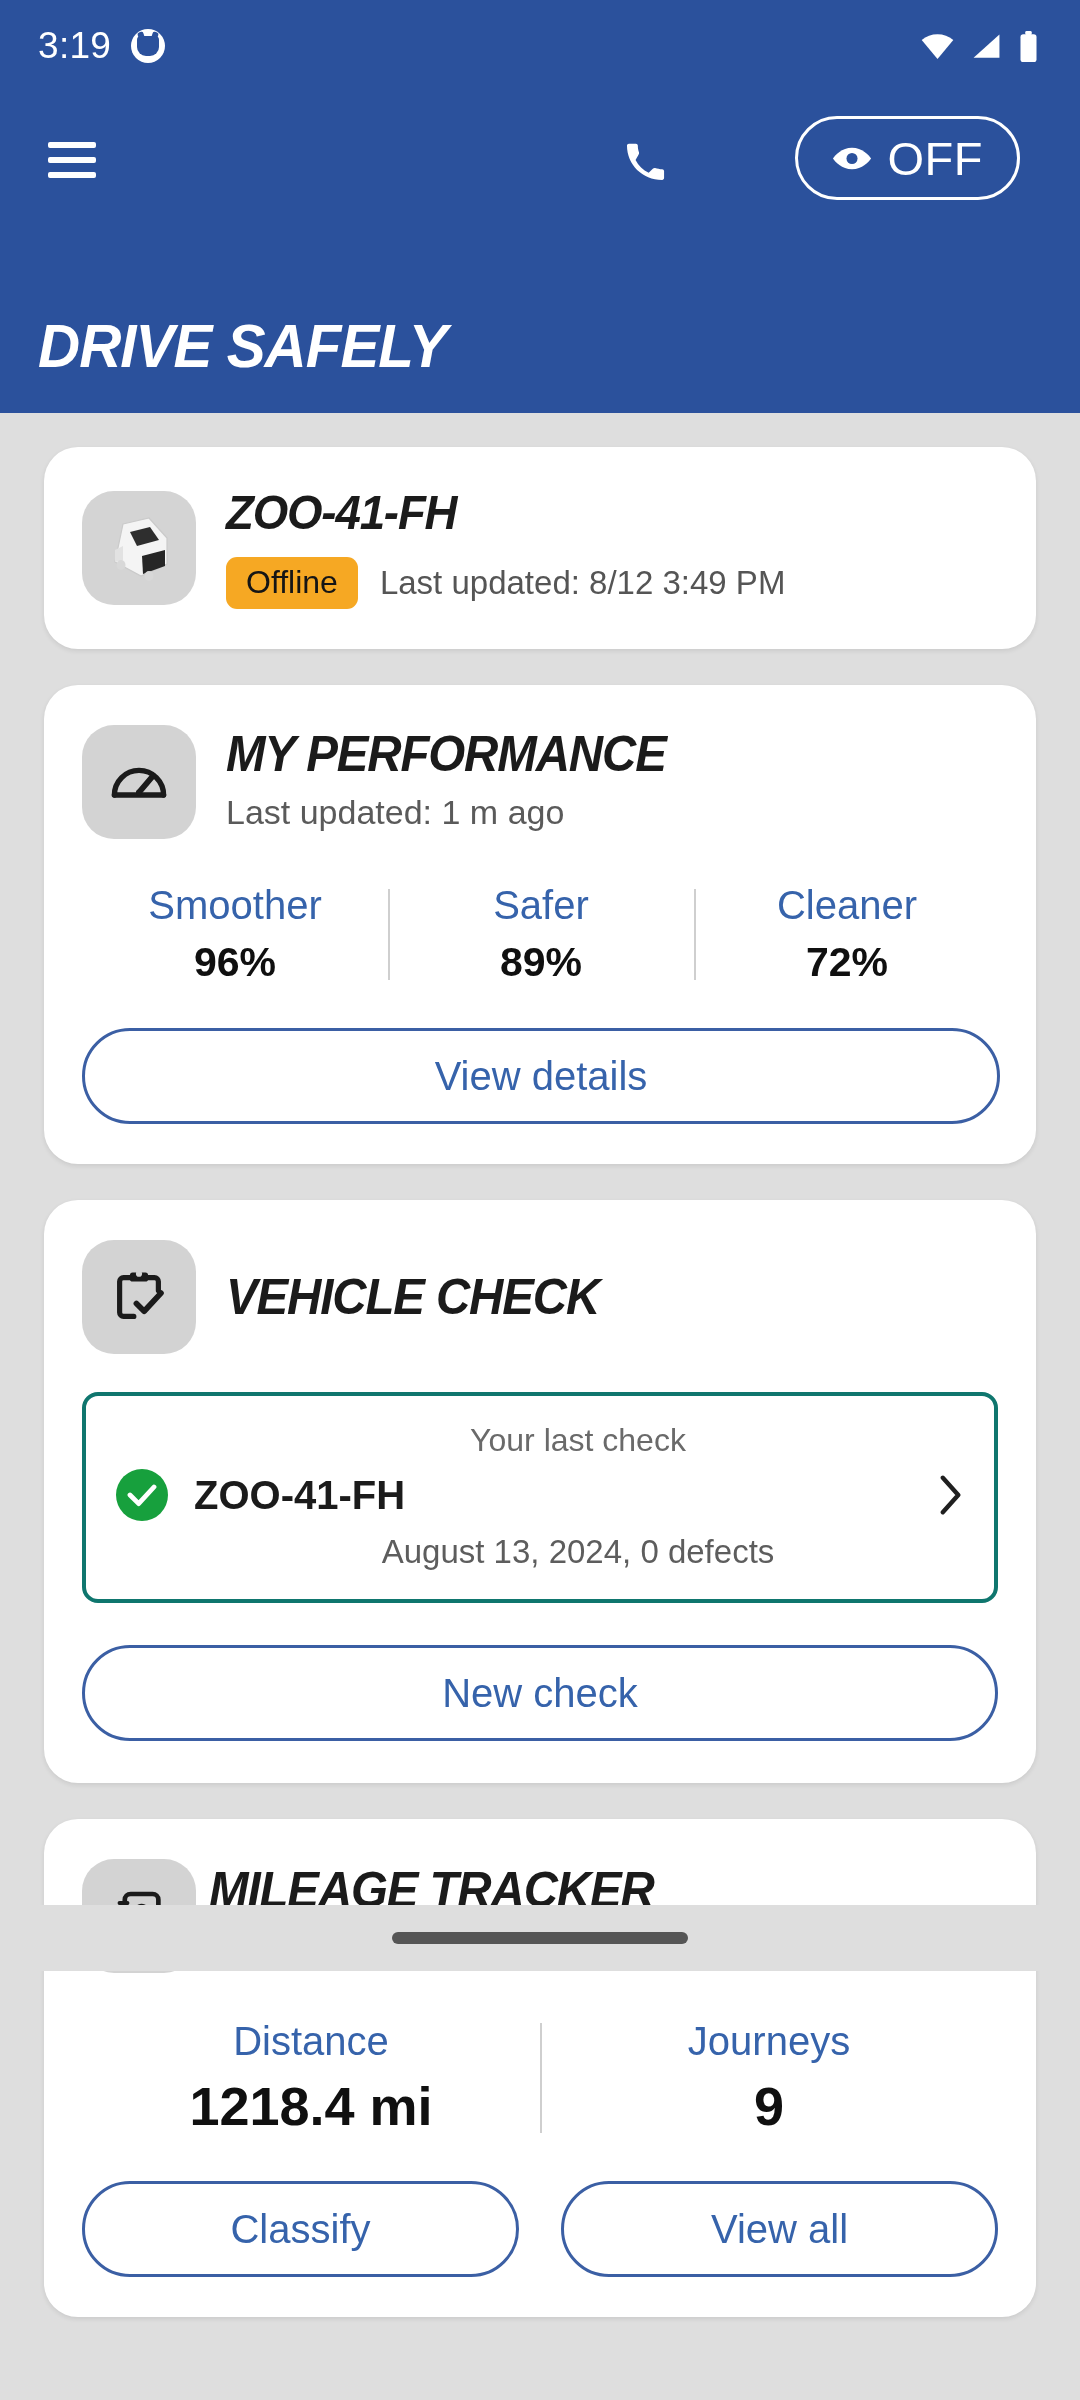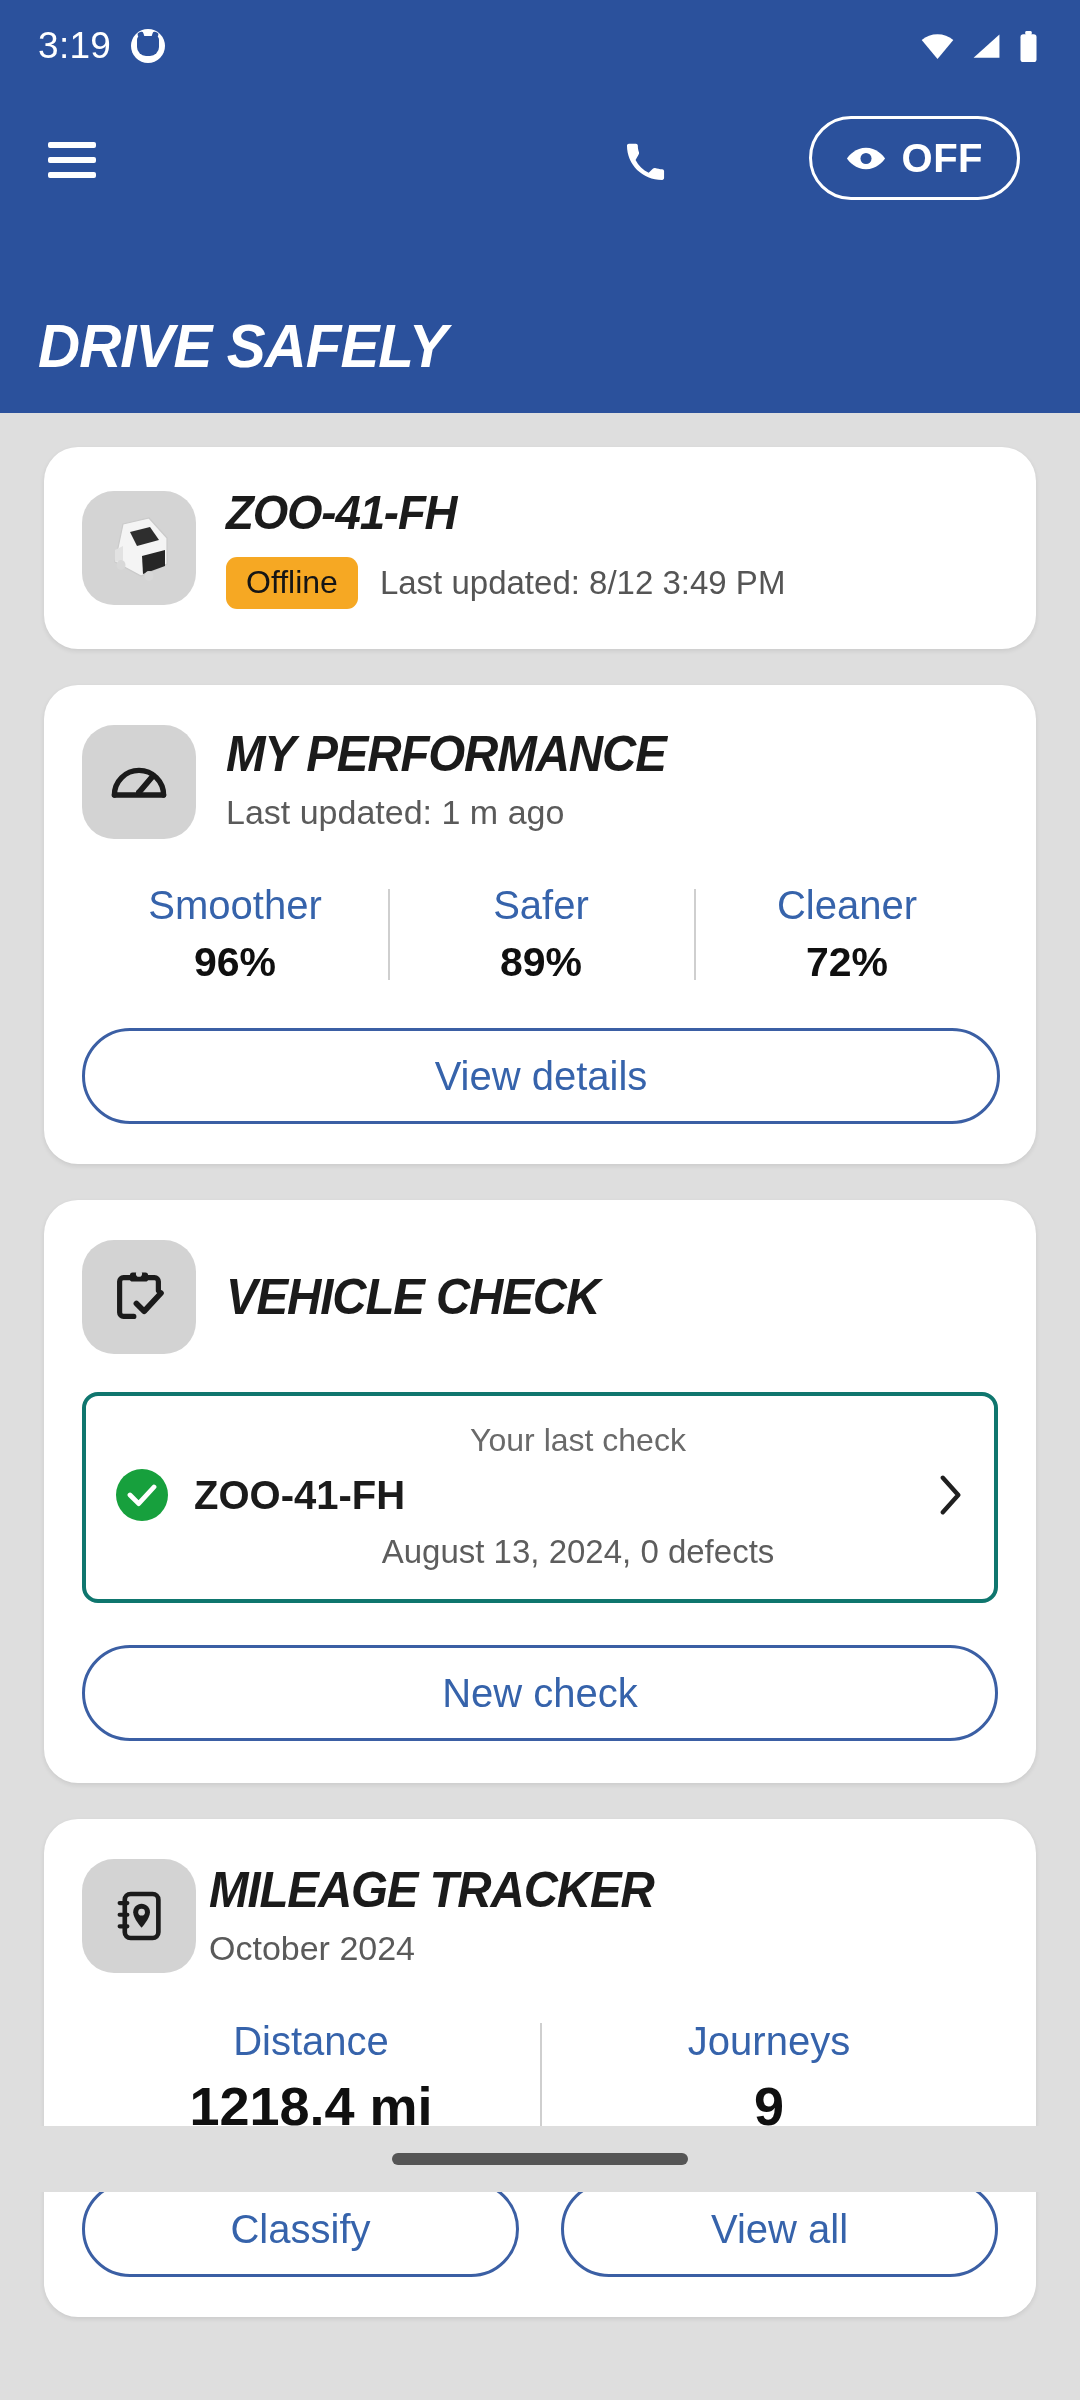--- a/index.html
+++ b/index.html
@@ -2,21 +2,21 @@
 <html><head>
 <meta charset="utf-8">
 <style>
   * { margin:0; padding:0; box-sizing:border-box; }
   html, body {
     width:1080px; height:2400px;
     background:#dedede;
     font-family:"Liberation Sans", sans-serif;
     overflow:hidden;
   }
-  .screen { position:relative; width:1080px; height:2192px; background:#dedede; }
+  .screen { position:relative; width:1080px; height:1971px; background:#dedede; }
 
   
   .header {
     position:absolute; top:0; left:0; width:1080px; height:413px;
     background:#2b519c;
   }
   .statusbar {
     position:absolute; top:0; left:0; width:1080px; height:92px;
     display:flex; align-items:center;
   }
@@ -65,21 +65,21 @@
   }
   .ic-phone { width:42px; height:42px; display:block; }
   .off-pill {
     position:absolute; right:60px; top:20px;
     height:84px; padding:0 34px;
     border:3px solid #ffffff; border-radius:46px;
     display:flex; align-items:center; gap:16px;
     color:#fff;
   }
   .ic-eye { width:40px; height:27px; display:block; }
-  .off-label { font-size:40px; font-weight:bold; letter-spacing:.5px; line-height:1; }
+  .off-label { font-size:47px; font-weight:normal; letter-spacing:.5px; line-height:1; }
 
   .brand {
     position:absolute; left:38px; top:310px;
     font-size:62px; font-weight:bold; font-style:italic;
     color:#ffffff; letter-spacing:-1px;
     transform:scaleX(.94); transform-origin:left center;
     white-space:nowrap;
   }
 
   

